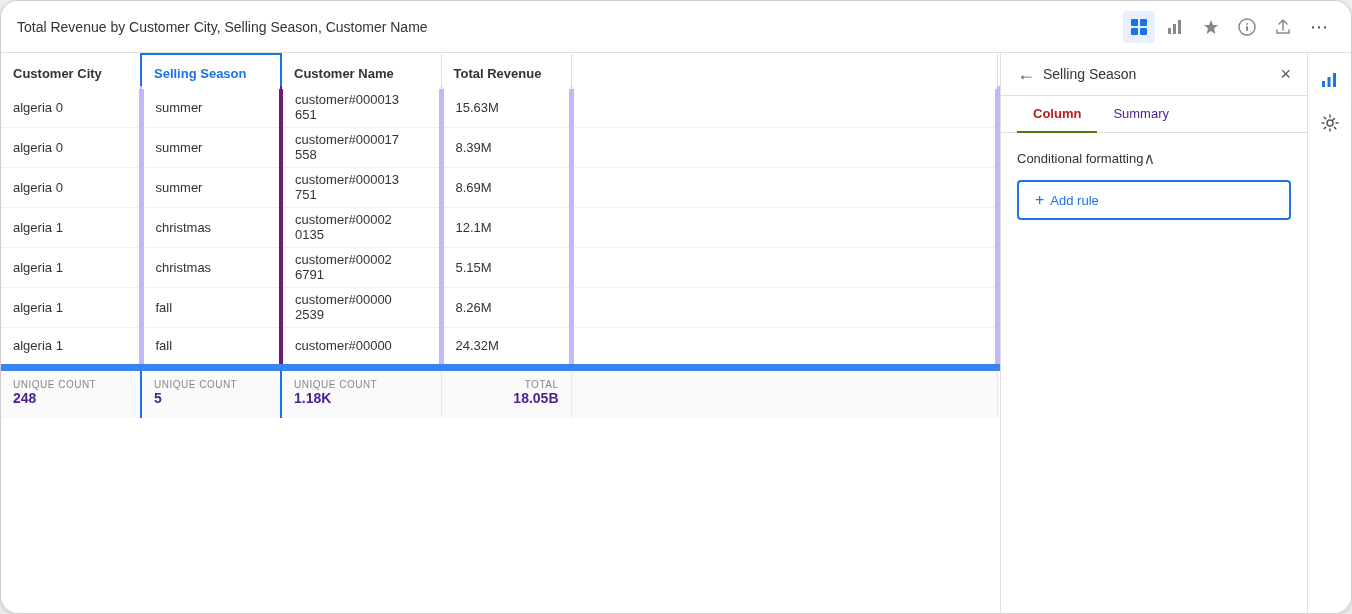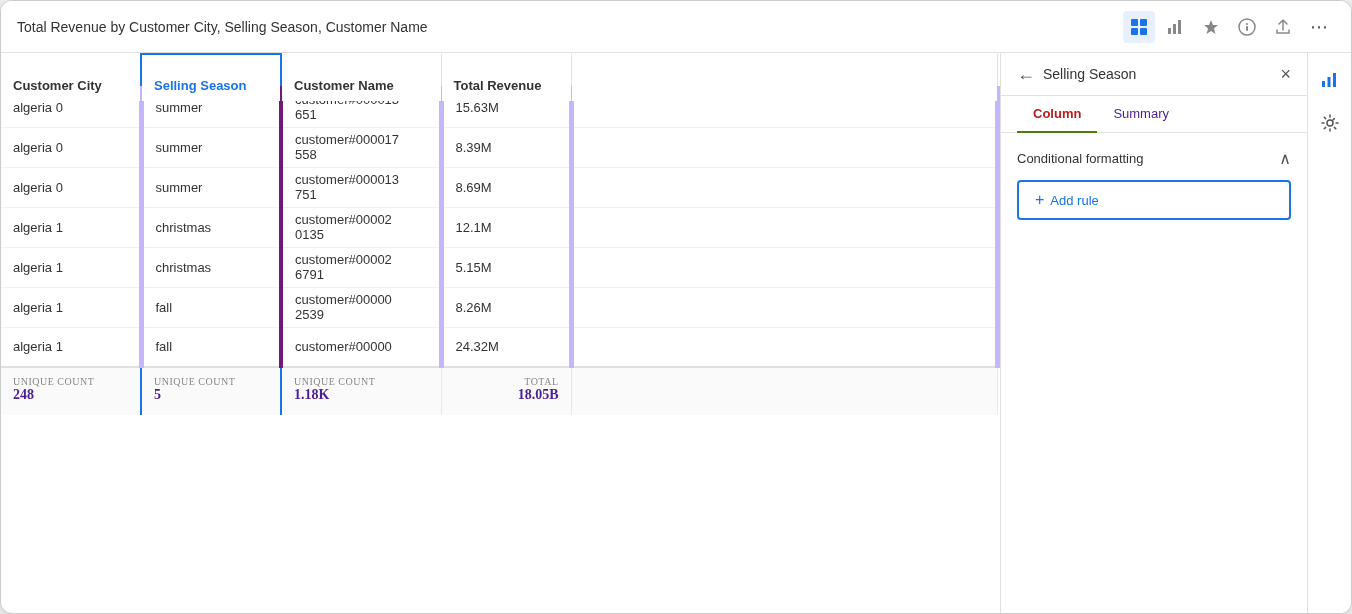--- a/index.html
+++ b/index.html
@@ -10,21 +10,21 @@
       display: flex;
       align-items: center;
       justify-content: center;
       height: 100vh;
     }
     .window {
       width: 1352px;
       height: 614px;
       background: #fff;
       border: 1px solid #ccc;
-      border-radius: 12px;
+      border-radius: 18px;
       display: flex;
       flex-direction: column;
       overflow: hidden;
       box-shadow: 0 2px 10px rgba(0,0,0,0.15);
     }
     .header {
       display: flex;
       align-items: center;
       padding: 0 16px;
       height: 52px;
@@ -71,21 +71,21 @@
       border-right: 1px solid #e0e0e0;
     }
     table {
       width: 100%;
       border-collapse: collapse;
       font-size: 13px;
     }
     thead tr {
       background: #b91c1c;
       position: sticky;
-      top: 16px;
+      top: 4px;
       z-index: 2;
       margin-left: 13px;
     }
     thead th {
       padding: 8px 12px;
       text-align: left;
       font-weight: 600;
       color: #333;
       border-bottom: 2px solid #e0e0e0;
       border-right: 1px solid #e0e0e0;
@@ -127,23 +127,22 @@
     .tfoot-value {
       font-size: 14px;
       font-weight: 700;
       color: #4c1d95;
       display: block;
       padding-bottom: 6px;
     }
     tfoot td {
       padding: 4px 12px 6px;
       border-right: 1px solid #e8e8e8;
-      border-top: 1px solid #3b82f6;
+      border-top: 7px solid #3b82f6;
       text-align: left;
-      font-family: Liberation Serif, serif;
     }
     tfoot td.highlighted {
       border-left: 2px solid #1a73e8;
       border-right: 2px solid #1a73e8;
     }
     tfoot td.align-right { text-align: right; }
     
     .side-panel {
       width: 306px;
       flex-shrink: 0;
@@ -204,21 +203,20 @@
       border-bottom: 2px solid #4d7c0f;
       font-weight: 700;
     }
     .side-panel-body {
       padding: 16px;
       flex: 1;
       overflow: auto;
     }
     .section-header {
       display: flex;
-      justify-content: space-between;
       align-items: center;
       margin-bottom: 12px;
     }
     .section-title {
       font-size: 13px;
       font-weight: 500;
       color: #333;
     }
     .section-collapse {
       background: none;

